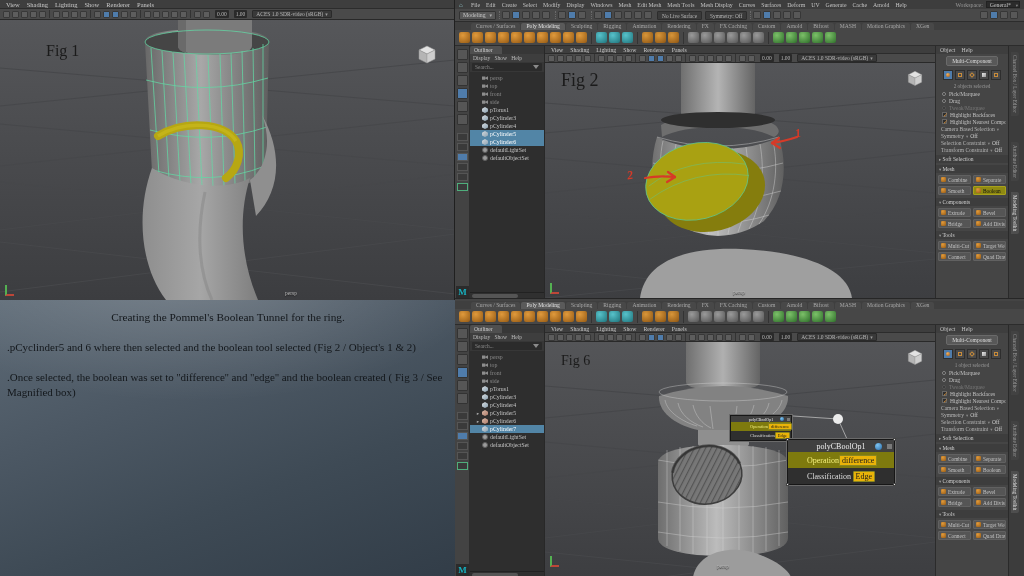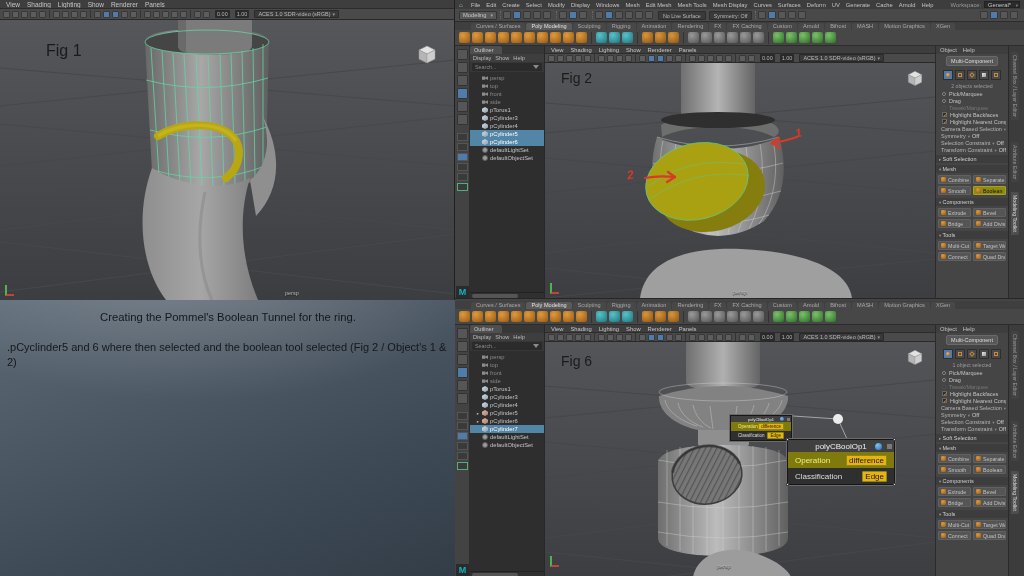--- a/index.html
+++ b/index.html
@@ -1,18 +1,18 @@
 <!DOCTYPE html>
 <html><head>
 <meta charset="utf-8">
 <style>
   html,body{margin:0;padding:0;background:#2f2f2f}
   *{box-sizing:border-box}
   .canvas{position:relative;width:1024px;height:576px;overflow:hidden;
-    font-family:Liberation Sans, sans-serif;color:#c8c8c8;background:#3a3a3a}
+    font-family:Liberation Serif, serif;color:#c8c8c8;background:#3a3a3a}
   .q{position:absolute;overflow:hidden}
   .q1{left:0;top:0;width:455px;height:300px;background:#474747;border-right:1px solid #202020}
   .q2{left:455px;top:0;width:569px;height:298px;background:#444}
   .q3{left:0;top:300px;width:455px;height:276px;
     background:radial-gradient(120% 85% at 42% -10%, rgba(255,255,255,0.20), rgba(255,255,255,0) 55%),
     linear-gradient(160deg,#5d6a76 0%,#4c5864 35%,#3e4a55 65%,#323d48 100%);
     color:#14181c}
   .q4{left:455px;top:298px;width:569px;height:278px;background:#444;border-top:1px solid #262626}
 
   
@@ -155,21 +155,21 @@
   .notes{padding:8px 6px 0 7px;font-size:11px;line-height:15px}
   .notes-title{text-align:center;margin:2px 0 15px;font-size:11.3px}
   .notes p{margin:0 0 15px}
 
   
   .anno{position:absolute;color:#d63a28;font-size:12px;font-weight:bold;font-style:italic;transform:rotate(-10deg)}
   .nbox{position:absolute;background:#2f2f2f;border:1px solid #171717;outline:1px solid #6a6a6a}
   .nhead{position:relative;display:flex;align-items:center;justify-content:center;background:#404040;color:#eee}
   .ndot{position:absolute;border-radius:50%;background:radial-gradient(circle at 35% 30%,#7ec3ef,#2a6daa)}
   .nsq{position:absolute;background:#7a7a7a}
-  .nrow{display:flex;justify-content:space-between;align-items:center;padding:0 7px}
+  .nrow{display:flex;justify-content:space-between;align-items:center;padding:0 19px}
   .nrow.r1{background:#7e7a0e}
   .nrow.r1 .nlab{color:#f3ee7a}
   .nrow.r2 .nlab{color:#ddd}
   .nval{background:#eab308;color:#1c1c1c;border:1px solid #8a8620;padding:0 2px;border-radius:1px}
   .nbox.big{width:108px;height:46px;font-size:8px}
   .nbox.big .nhead{height:12px;font-size:8px}
   .nbox.big .ndot{right:12px;width:7px;height:7px}
   .nbox.big .nsq{right:2px;width:5px;height:5px}
   .nbox.big .nrow{height:16px}
   .nbox.small{width:62px;height:26px;font-size:4.5px}
@@ -605,21 +605,21 @@
           </g>
           <g stroke="#d63a28" stroke-width="2.2" fill="none" stroke-linecap="round">
             <path d="M252,74 C243,77 235,79 227,80"></path>
               <path d="M227,80 L234,75"></path>
               <path d="M227,80 L235,85"></path>
             <path d="M100,115 C110,113 120,113 130,114"></path>
               <path d="M130,114 L123,109"></path>
               <path d="M130,114 L122,119"></path>
           </g>
         </svg>
-        <span class="figlabel" style="left:16px;top:24px;font-size:14px">Fig 2</span>
+        <span class="figlabel" style="left:16px;top:24px;font-size:18px">Fig 2</span>
         <div class="vcube" style="right:10px;top:22px;width:20px;height:20px">
           <svg viewBox="0 0 24 24" width="20" height="20">
               <polygon points="4,8 12,4 20,8 12,12" fill="#e2e2e2" stroke="#999" stroke-width="0.5"></polygon>
               <polygon points="4,8 12,12 12,21 4,17" fill="#b5b5b5" stroke="#999" stroke-width="0.5"></polygon>
               <polygon points="20,8 12,12 12,21 20,17" fill="#cecece" stroke="#999" stroke-width="0.5"></polygon>
             </svg>
         </div>
         <span class="anno" style="left:250px;top:80px">1</span>
         <span class="anno" style="left:82px;top:122px">2</span>
         <span class="persp" style="left:188px;bottom:3px">persp</span>
@@ -752,20 +752,21 @@
         <span class="vtab v2">Attribute Editor</span>
         <span class="vtab v3 active">Modeling Toolkit</span>
       </div>
     </div>
     <div class="mlogo">M</div>
   </div>
 
   <div class="q q3 notes">
     <div class="notes-title">Creating the Pommel's Boolean Tunnel for the ring.</div>
     <p>.pCyclinder5 and 6 where then selected and the boolean tool selected (Fig 2 / Object's 1 &amp; 2)</p>
+    <p>.Once selected, the boolean was set to ''difference'' and ''edge'' and the boolean created ( Fig 3 / See Magnified box)</p>
   </div>
 
   <div class="q q4">
     <div class="stabs" style="margin-top:2px">
         <span class="stab">Curves / Surfaces</span>
         <span class="stab active">Poly Modeling</span>
         <span class="stab">Sculpting</span>
         <span class="stab">Rigging</span>
         <span class="stab">Animation</span>
         <span class="stab">Rendering</span>

